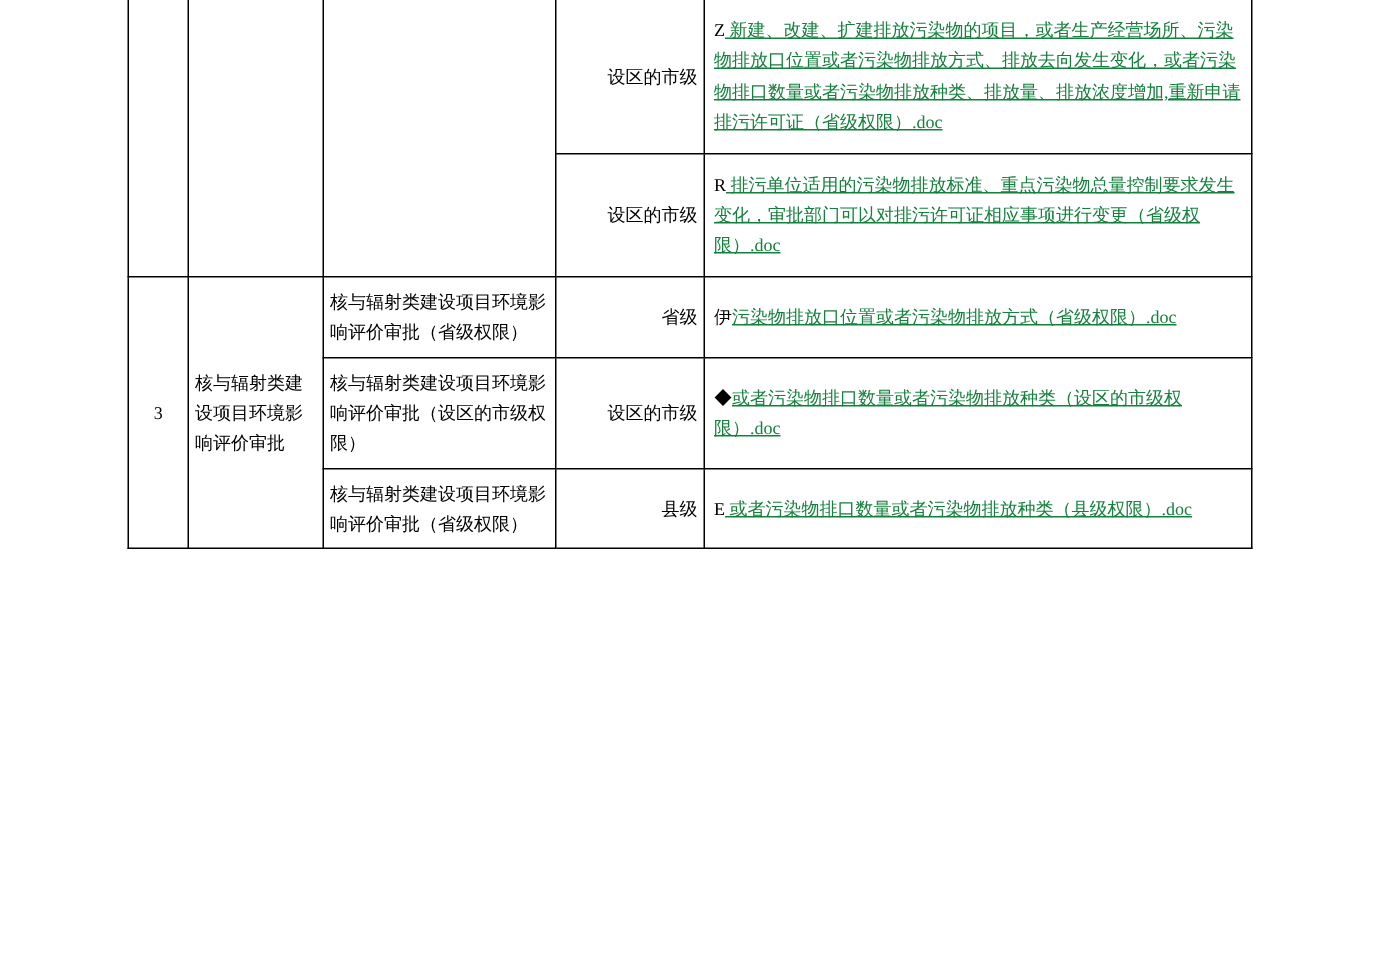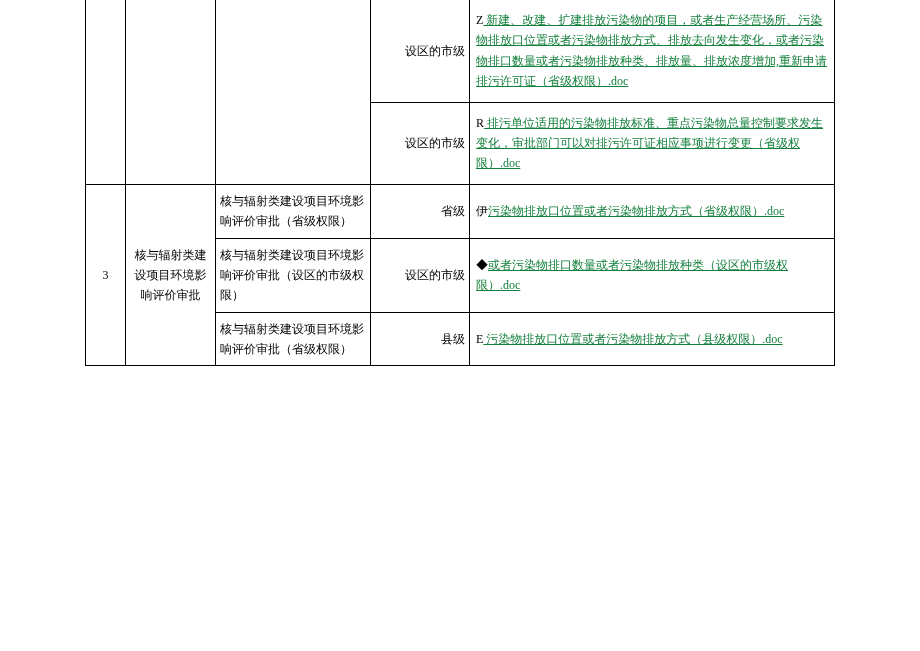--- a/index.html
+++ b/index.html
@@ -31,21 +31,21 @@
       vertical-align: middle;
       font-size: 12px;
       line-height: 1.7;
     }
     .col-num {
       width: 40px;
       text-align: center;
     }
     .col-cat {
       width: 90px;
-      text-align: center;
+      text-align: left;
     }
     .col-sub {
       width: 155px;
       text-align: left;
     }
     .col-level {
       width: 99px;
       text-align: right;
     }
     .col-link {
@@ -98,18 +98,18 @@
       <td class="col-sub"><span>核与辐射类建设项目环境影响评价审批（设区的市级权限）</span></td>
       <td class="col-level"><span>设区的市级</span></td>
       <td class="col-link">
         <span class="marker">◆</span><span class="link-text">或者污染物排口数量或者污染物排放种类（设区的市级权限）.doc</span>
       </td>
     </tr>
     <tr>
       <td class="col-sub"><span>核与辐射类建设项目环境影响评价审批（省级权限）</span></td>
       <td class="col-level"><span>县级</span></td>
       <td class="col-link">
-        <span class="marker">E</span><span class="link-text"> 污染物排放口位置或者污染物排放方式（县级权限）.doc</span>
+        <span class="marker">E</span><span class="link-text"> 或者污染物排口数量或者污染物排放种类（县级权限）.doc</span>
       </td>
     </tr>
   </tbody>
     </table>
 </div>
 
 </body></html>

